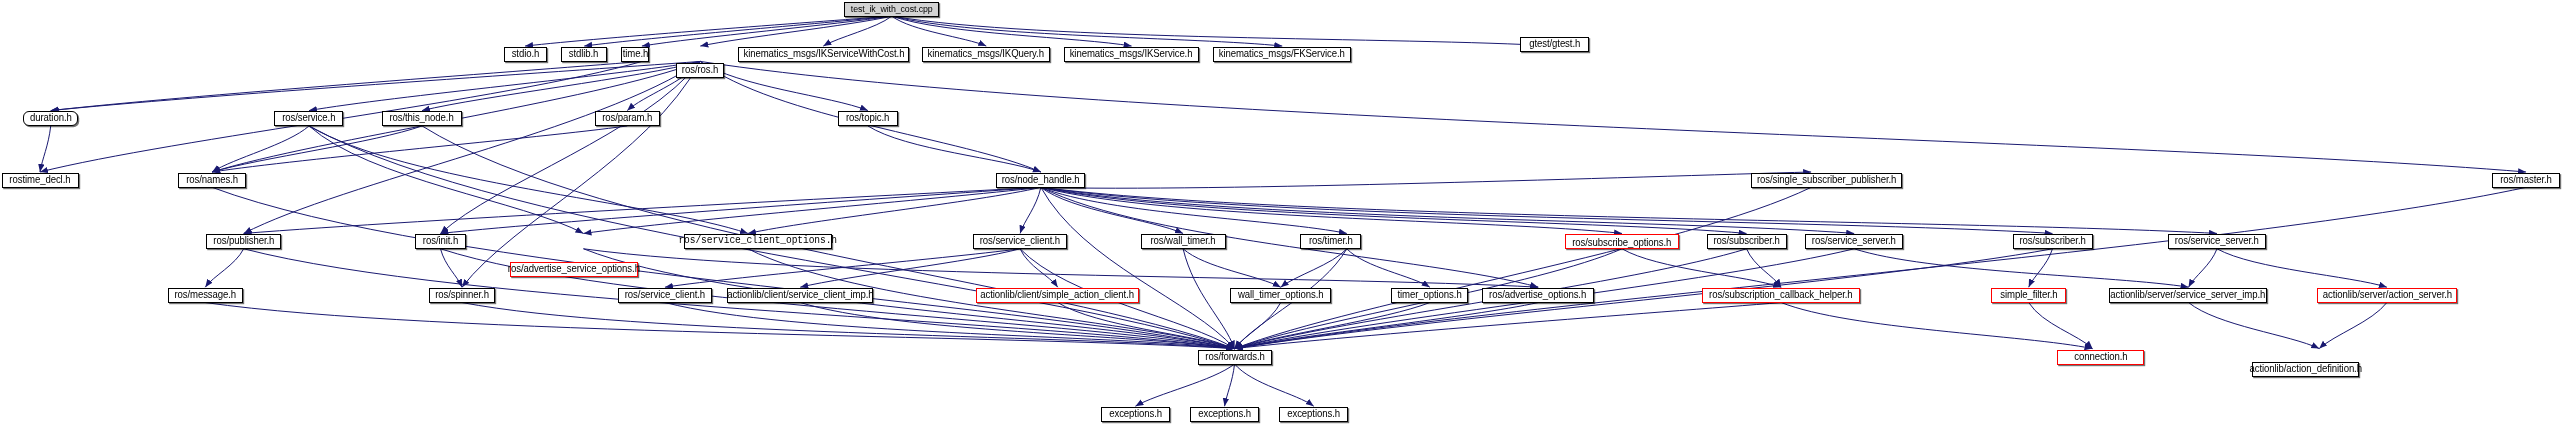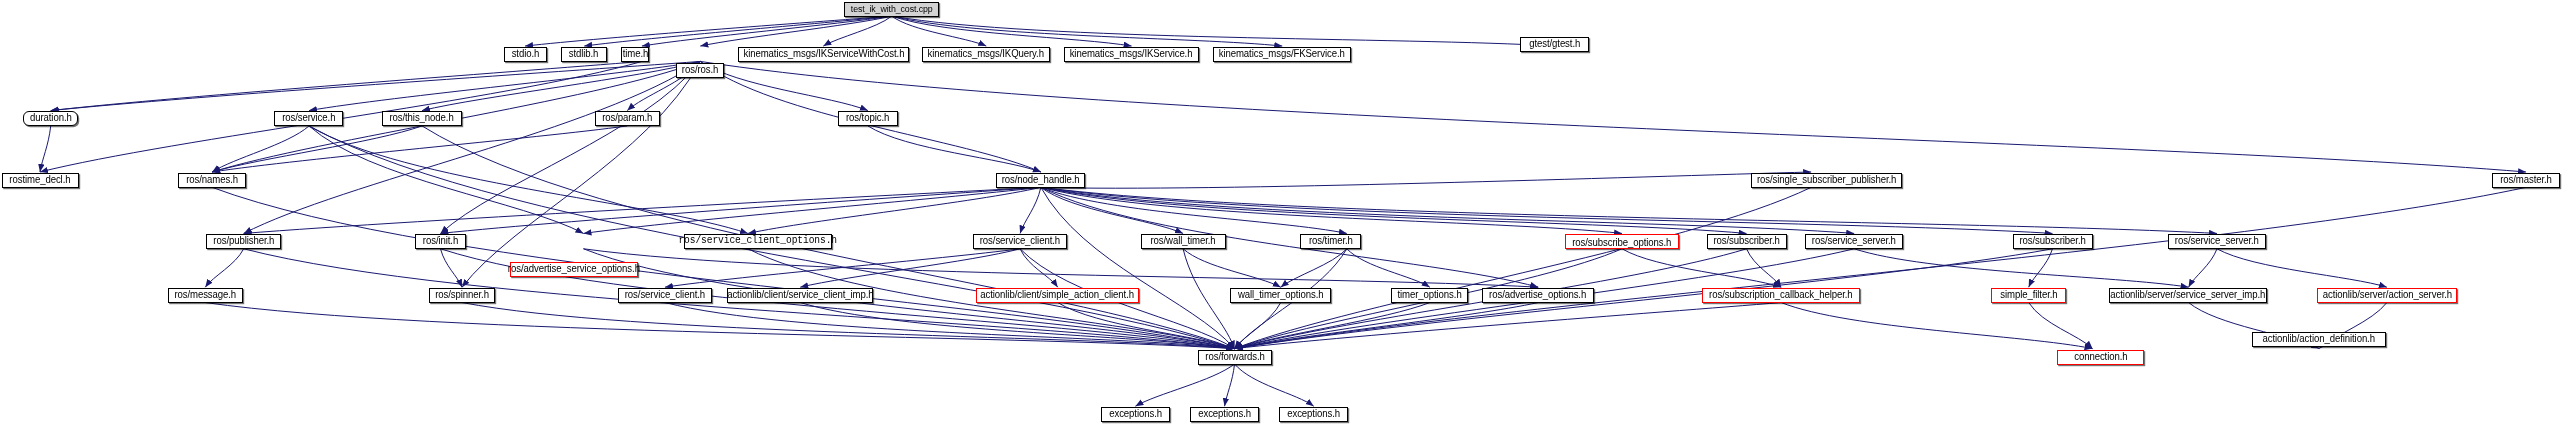--- a/index.html
+++ b/index.html
@@ -281,21 +281,21 @@
     </div>
     <div class="node red" style="left: 2317px; top: 288px; width: 140px;">
       <span class="lbl">actionlib/server/action_server.h</span>
     </div>
     <div class="node" style="left: 1198px; top: 350px; width: 74px;">
       <span class="lbl">ros/forwards.h</span>
     </div>
     <div class="node red" style="left: 2057px; top: 350px; width: 87px;">
       <span class="lbl">connection.h</span>
     </div>
-    <div class="node" style="left: 2252px; top: 332px; width: 134px;">
+    <div class="node" style="left: 2252px; top: 362px; width: 107px;">
       <span class="lbl">actionlib/action_definition.h</span>
     </div>
     <div class="node" style="left: 1101px; top: 407px; width: 69px;">
       <span class="lbl">exceptions.h</span>
     </div>
     <div class="node" style="left: 1190px; top: 407px; width: 69px;">
       <span class="lbl">exceptions.h</span>
     </div>
     <div class="node" style="left: 1279px; top: 407px; width: 69px;">
       <span class="lbl">exceptions.h</span>

